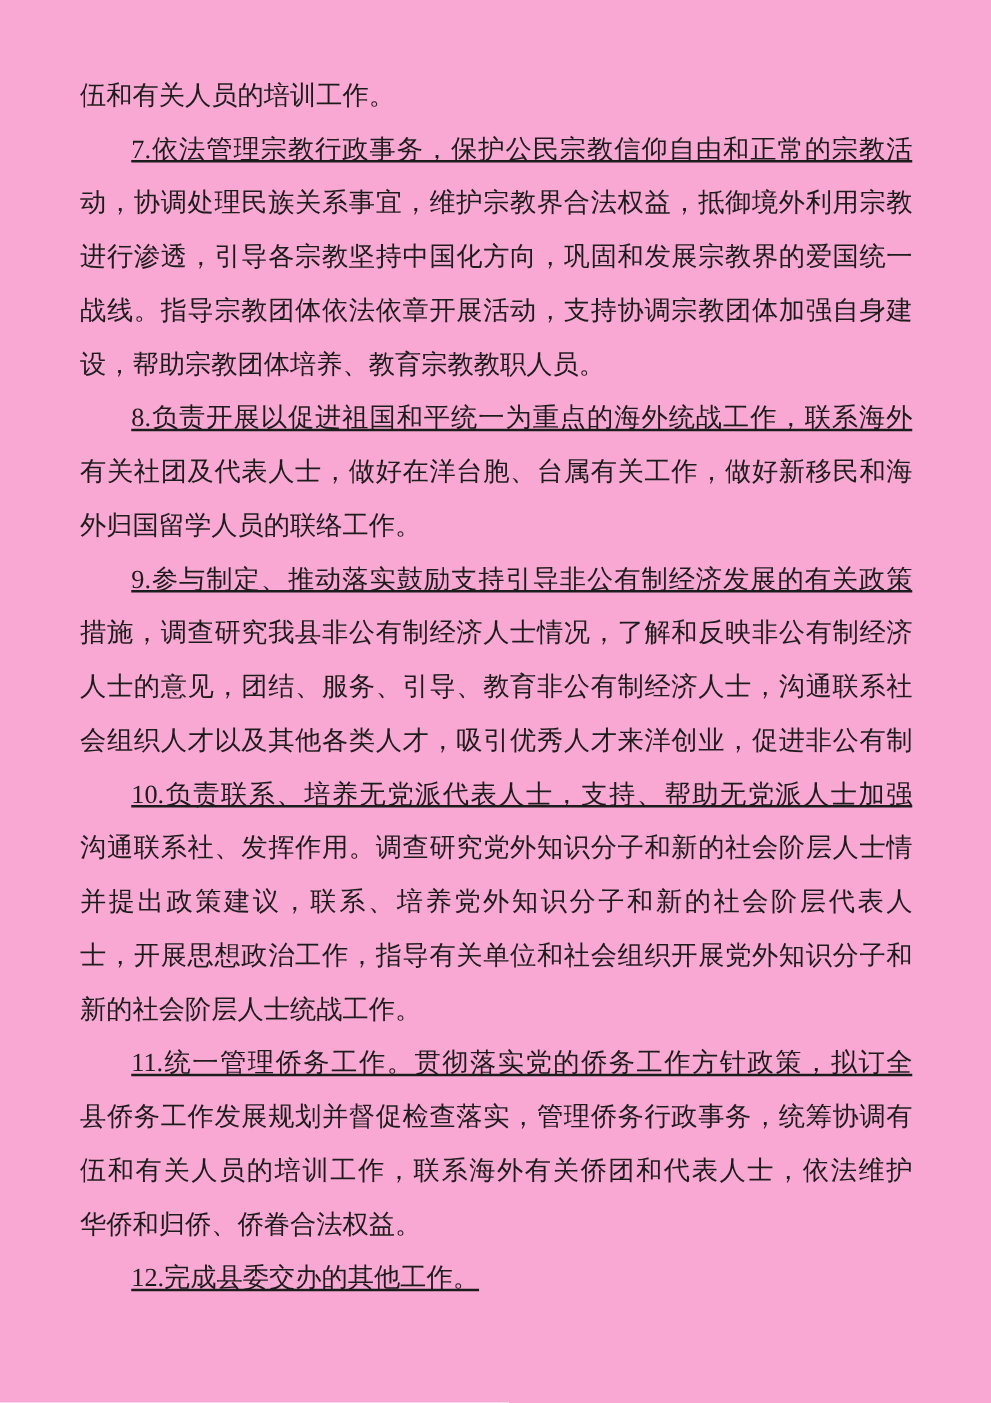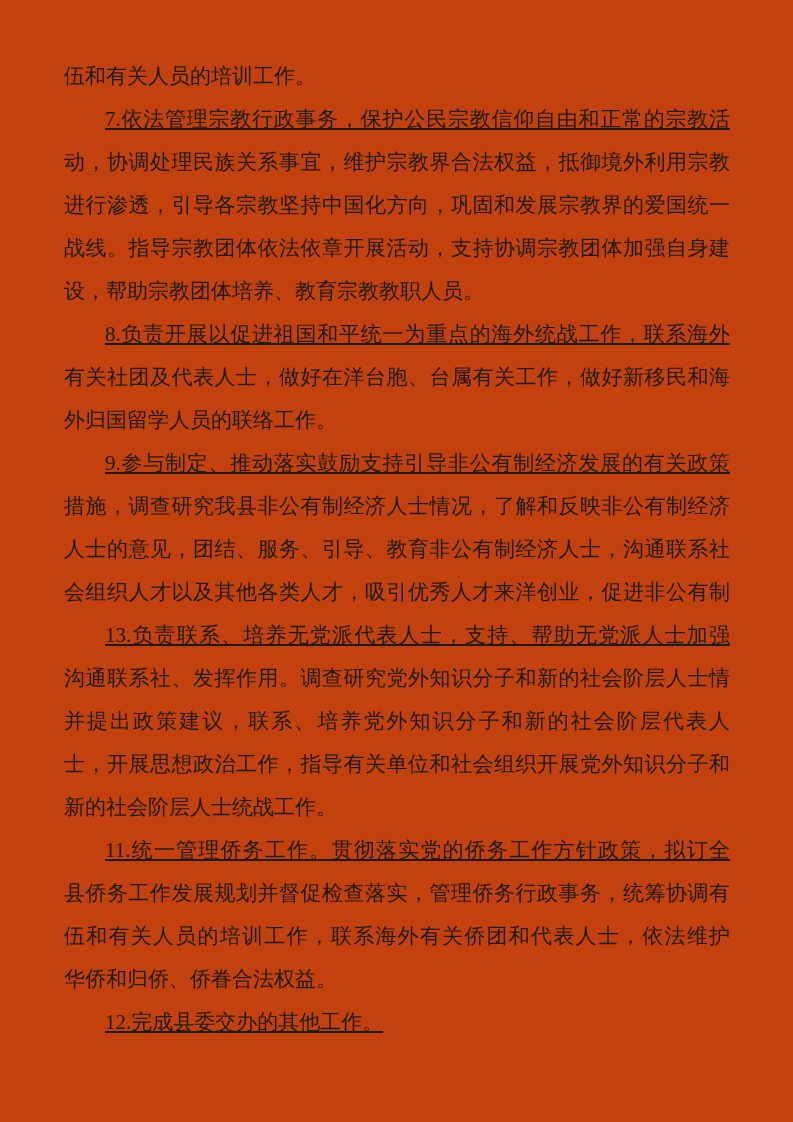--- a/index.html
+++ b/index.html
@@ -36,36 +36,36 @@
     text-align-last: left;
   }
   .line.indent {
     text-indent: 41px;
     text-decoration: underline;
   }
 </style>
 </head>
 <body>
 
-<div class="page" style="background: #c2410c;">
+<div class="page" style="background: #f9a8d4;">
   <div class="textblock" style="color: rgb(28, 28, 28);">
       <div class="line last">伍和有关人员的培训工作。</div>
       <div class="line indent">7.依法管理宗教行政事务，保护公民宗教信仰自由和正常的宗教活</div>
       <div class="line">动，协调处理民族关系事宜，维护宗教界合法权益，抵御境外利用宗教</div>
       <div class="line">进行渗透，引导各宗教坚持中国化方向，巩固和发展宗教界的爱国统一</div>
       <div class="line">战线。指导宗教团体依法依章开展活动，支持协调宗教团体加强自身建</div>
       <div class="line last">设，帮助宗教团体培养、教育宗教教职人员。</div>
       <div class="line indent">8.负责开展以促进祖国和平统一为重点的海外统战工作，联系海外</div>
       <div class="line">有关社团及代表人士，做好在洋台胞、台属有关工作，做好新移民和海</div>
       <div class="line last">外归国留学人员的联络工作。</div>
       <div class="line indent">9.参与制定、推动落实鼓励支持引导非公有制经济发展的有关政策</div>
       <div class="line">措施，调查研究我县非公有制经济人士情况，了解和反映非公有制经济</div>
       <div class="line">人士的意见，团结、服务、引导、教育非公有制经济人士，沟通联系社</div>
       <div class="line">会组织人才以及其他各类人才，吸引优秀人才来洋创业，促进非公有制</div>
-      <div class="line indent">13.负责联系、培养无党派代表人士，支持、帮助无党派人士加强</div>
+      <div class="line indent">10.负责联系、培养无党派代表人士，支持、帮助无党派人士加强</div>
       <div class="line">沟通联系社、发挥作用。调查研究党外知识分子和新的社会阶层人士情况</div>
       <div class="line">并提出政策建议，联系、培养党外知识分子和新的社会阶层代表人</div>
       <div class="line">士，开展思想政治工作，指导有关单位和社会组织开展党外知识分子和</div>
       <div class="line last">新的社会阶层人士统战工作。</div>
       <div class="line indent">11.统一管理侨务工作。贯彻落实党的侨务工作方针政策，拟订全</div>
       <div class="line">县侨务工作发展规划并督促检查落实，管理侨务行政事务，统筹协调有</div>
       <div class="line">伍和有关人员的培训工作，联系海外有关侨团和代表人士，依法维护</div>
       <div class="line last">华侨和归侨、侨眷合法权益。</div>
       <div class="line indent last">12.完成县委交办的其他工作。</div>
     </div>

